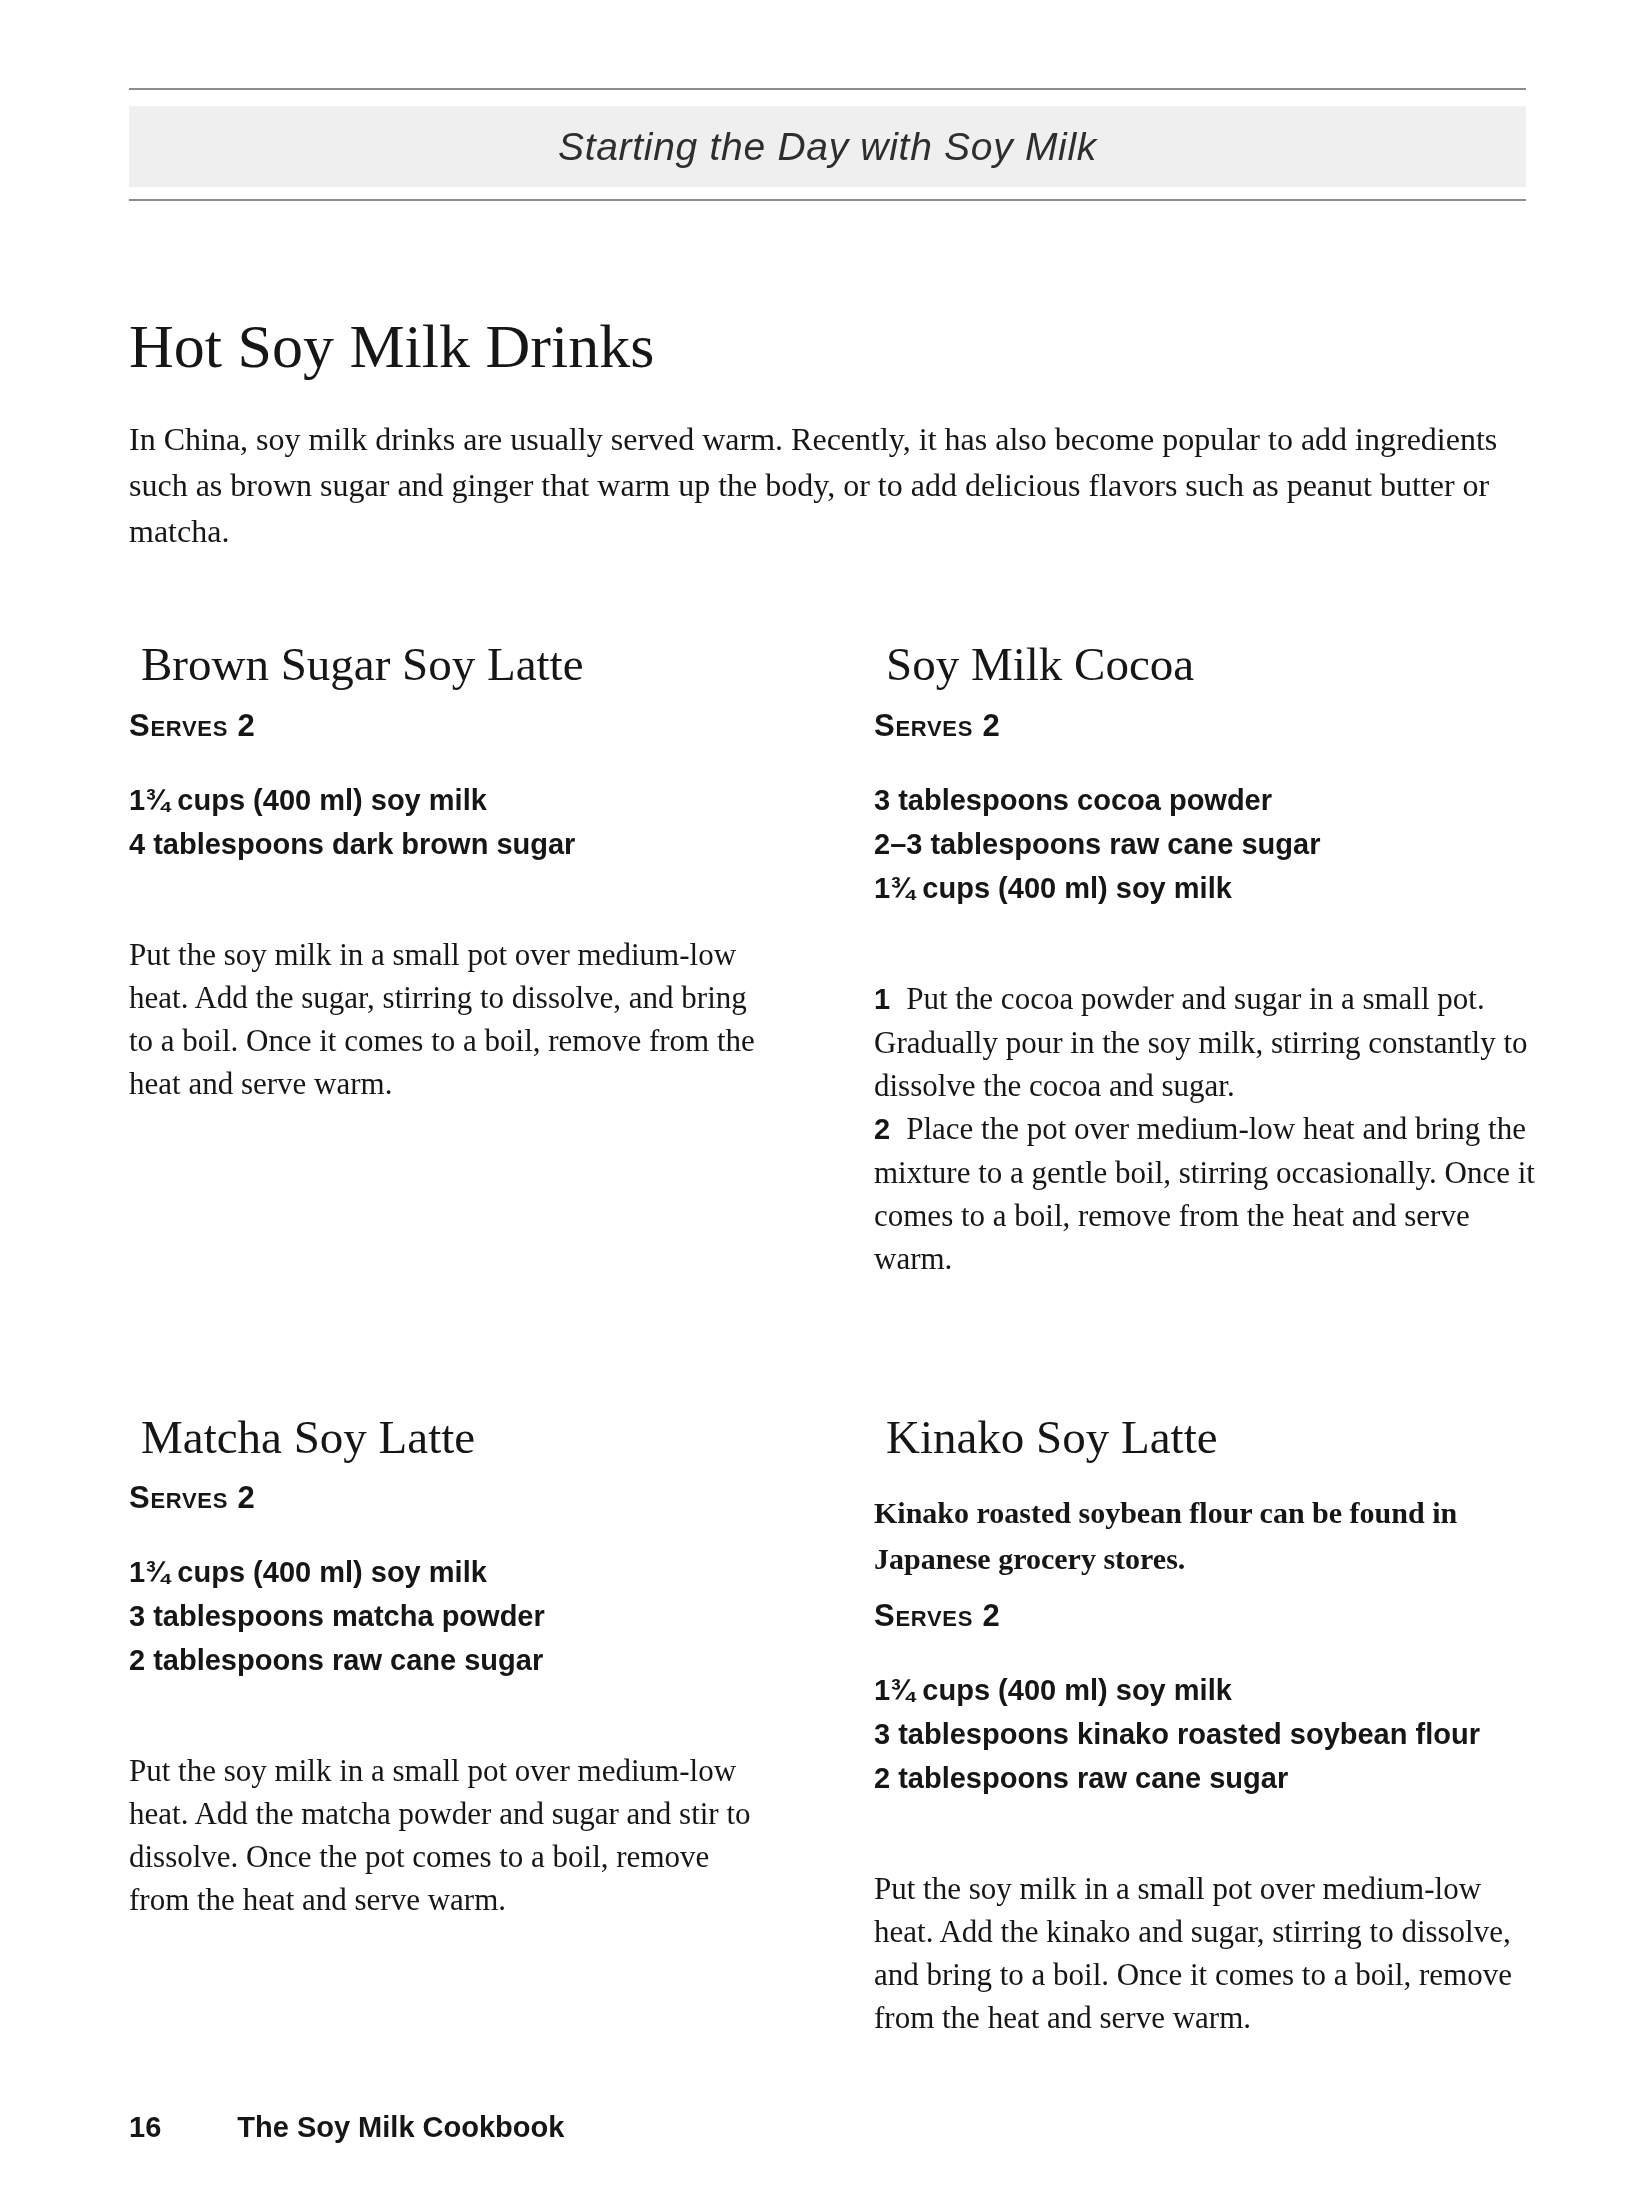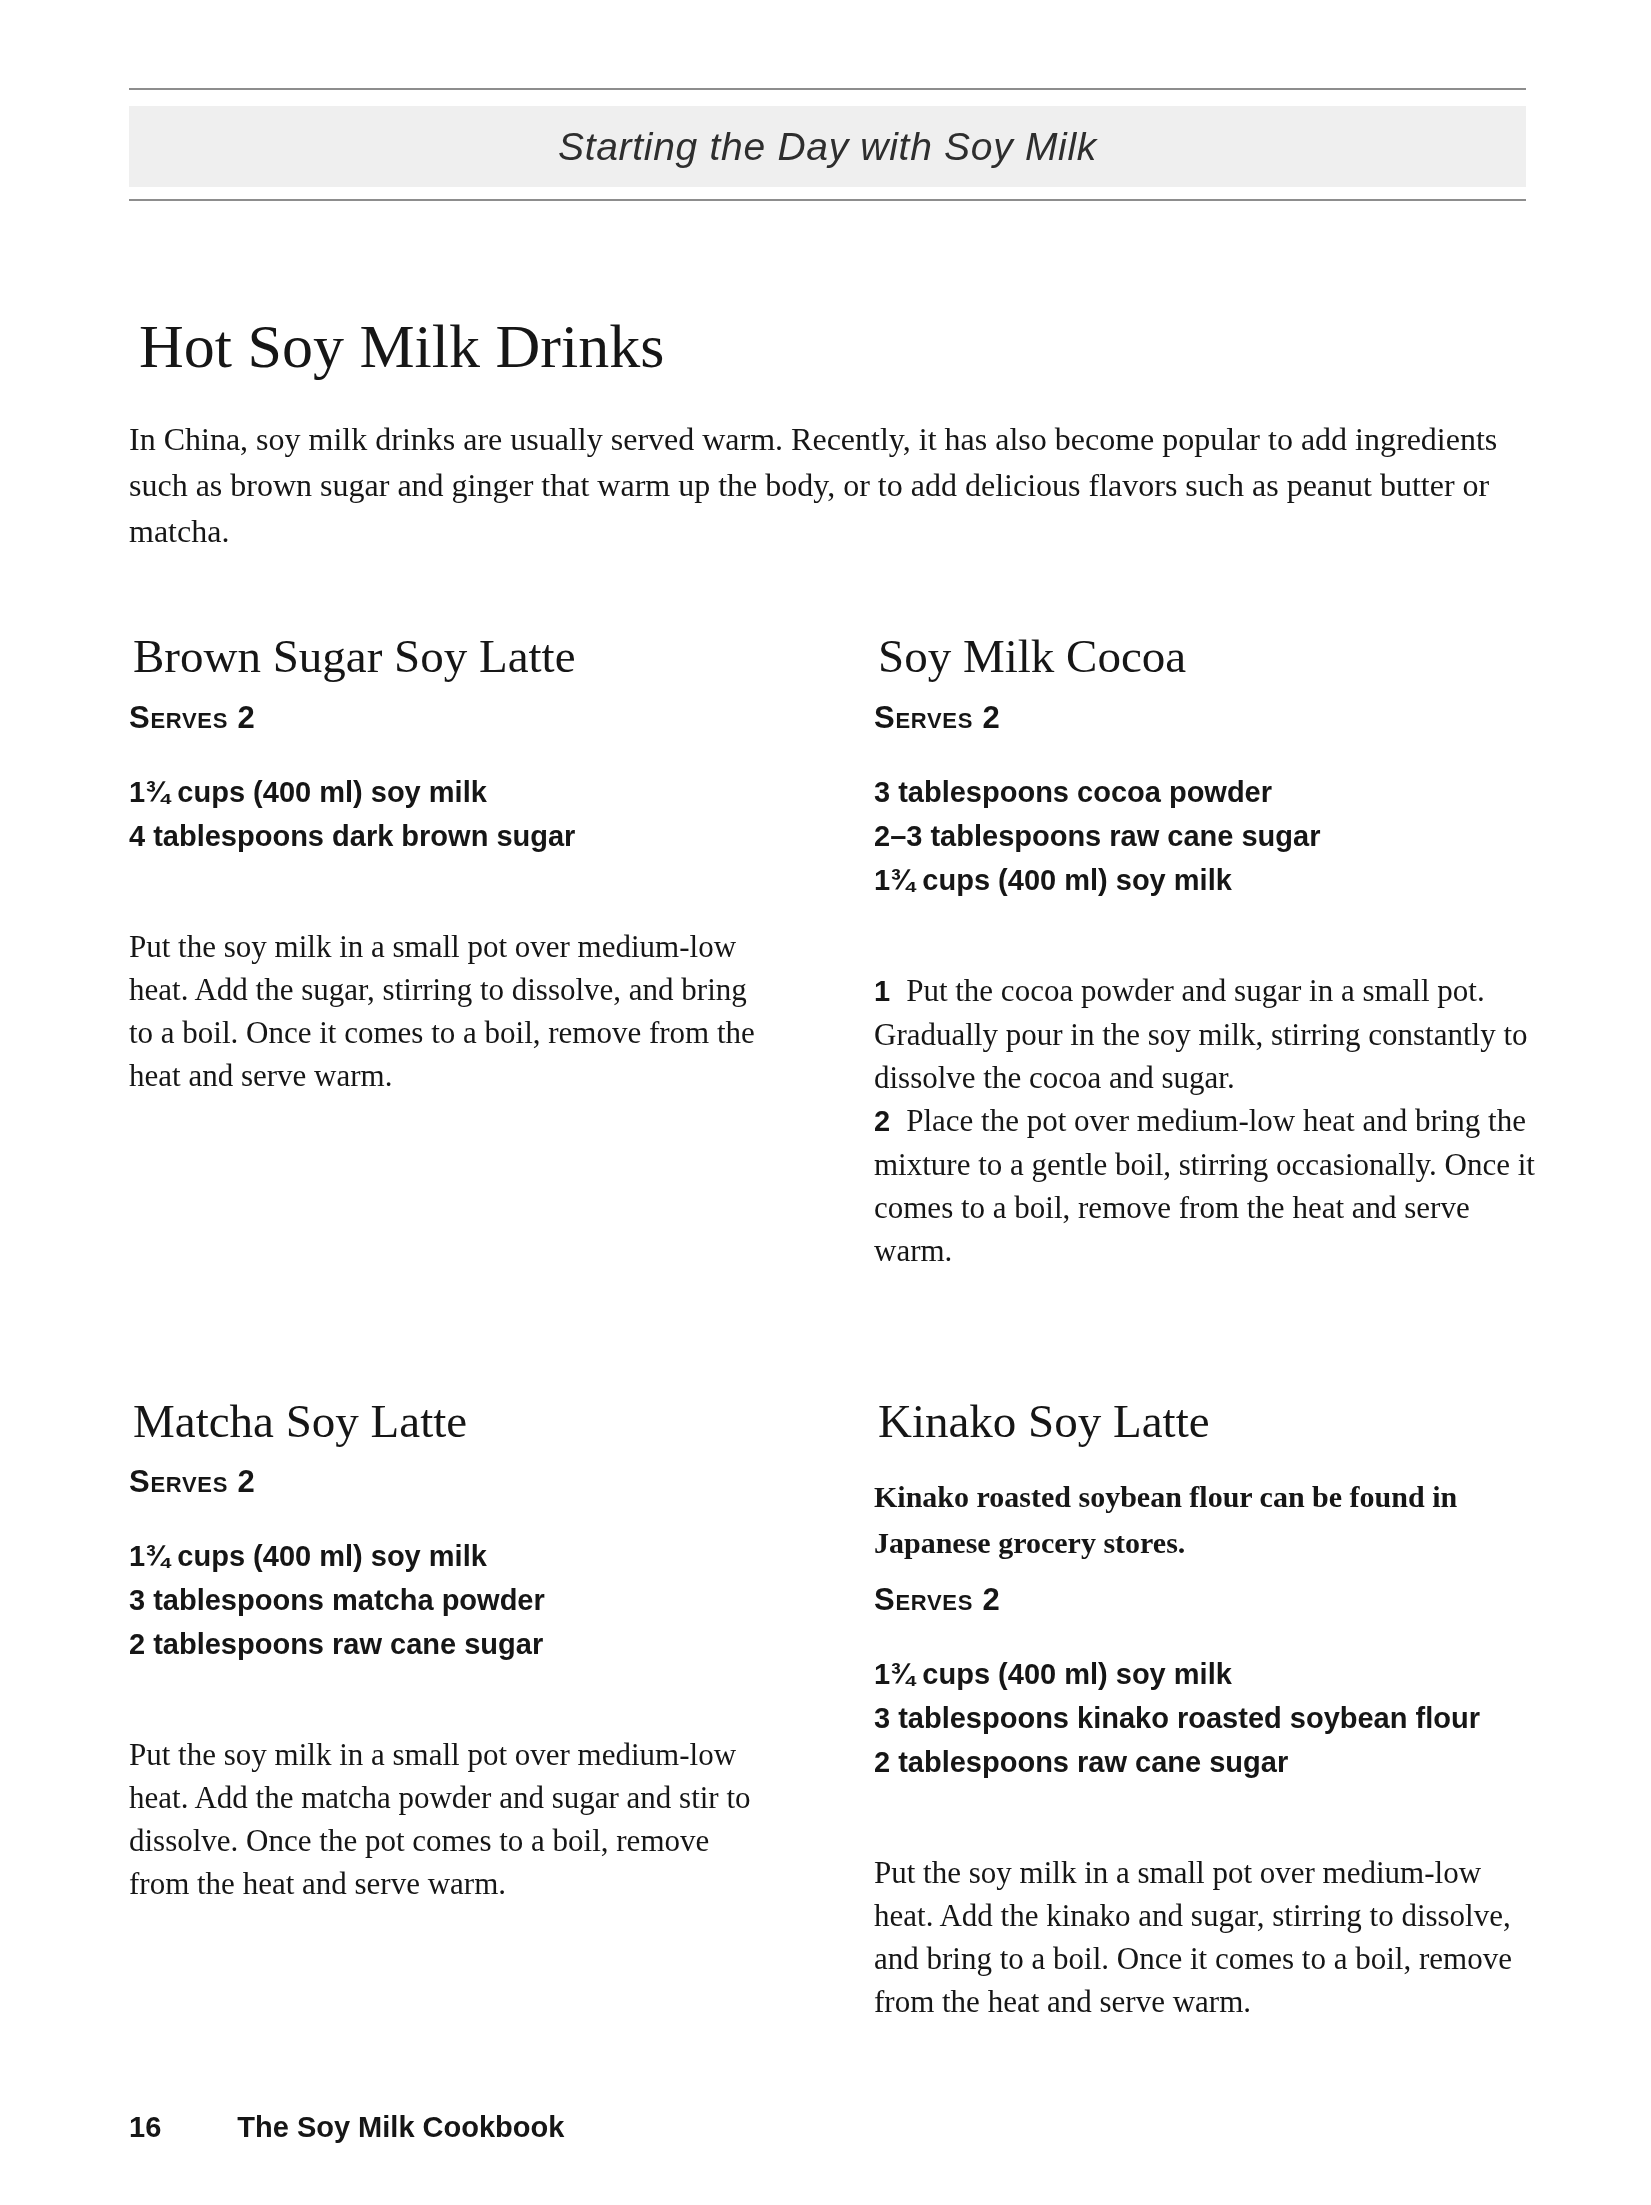--- a/index.html
+++ b/index.html
@@ -23,33 +23,33 @@
     display:flex;align-items:center;justify-content:center;font-style:italic;
   }
   .band-title{
     font-family:"Liberation Sans", sans-serif;
     font-size:39px;color:#2e2e2e;letter-spacing:0.7px;
   }
   .rule-bottom{margin-top:11.8px;}
 
   
   .section-title{
-    font-size:62px;font-weight:normal;margin:110px 0 0 10px;line-height:1.15;
+    font-size:62px;font-weight:normal;margin:110px 0 0 0;line-height:1.15;
   }
   .intro{
     font-size:32px;line-height:46px;margin:34px 0 0 0;max-width:1400px;
   }
 
   
   .recipes{
     display:grid;grid-template-columns:638px 669px;
     column-gap:107px;row-gap:118px;margin-top:71px;
     align-items:start;
   }
-  .recipe-title{font-size:47px;font-weight:normal;margin:4px;line-height:1.15;}
+  .recipe-title{font-size:47px;font-weight:normal;margin:12px;line-height:1.15;}
   .headnote{font-size:30px;line-height:46px;margin:26.5px 0 0 0;font-weight:bold;}
   .serves{
     font-family:"Liberation Sans", sans-serif;font-weight:bold;
     font-variant:small-caps;font-size:31px;margin-top:16px;letter-spacing:0.7px;
   }
   .ingredients{
     margin-top:34px;
     font-family:"Liberation Sans", sans-serif;font-weight:bold;
     font-size:29px;line-height:44px;
   }

